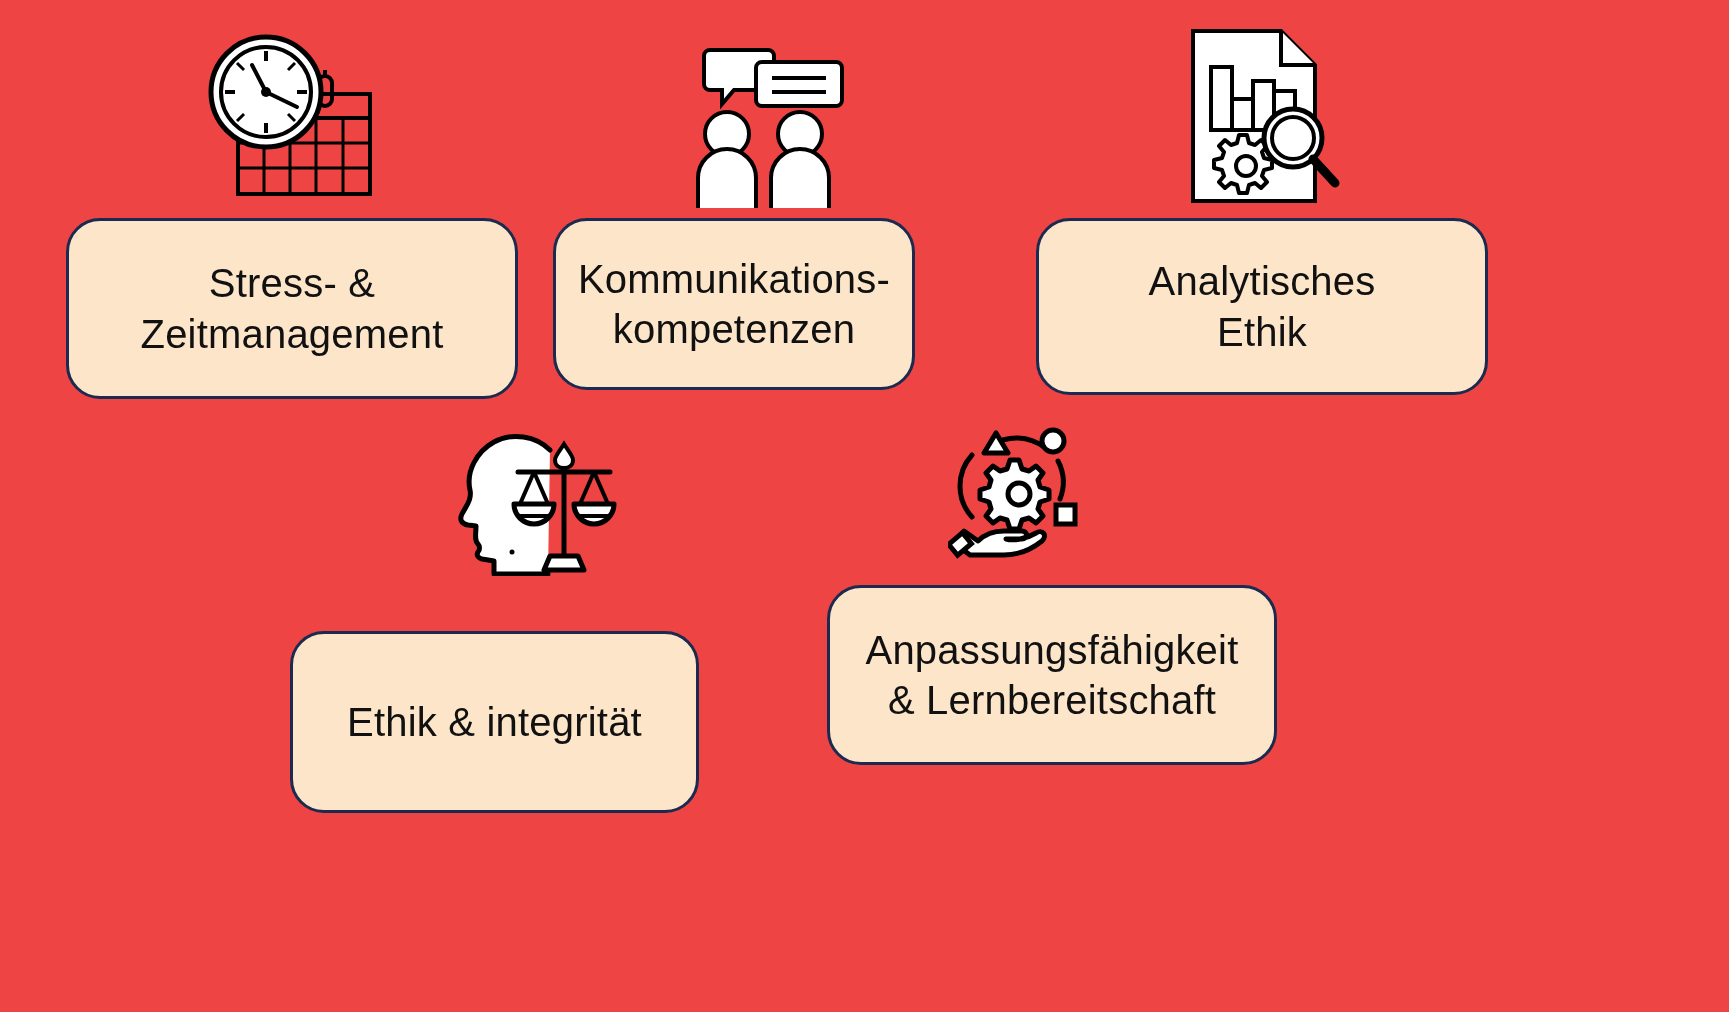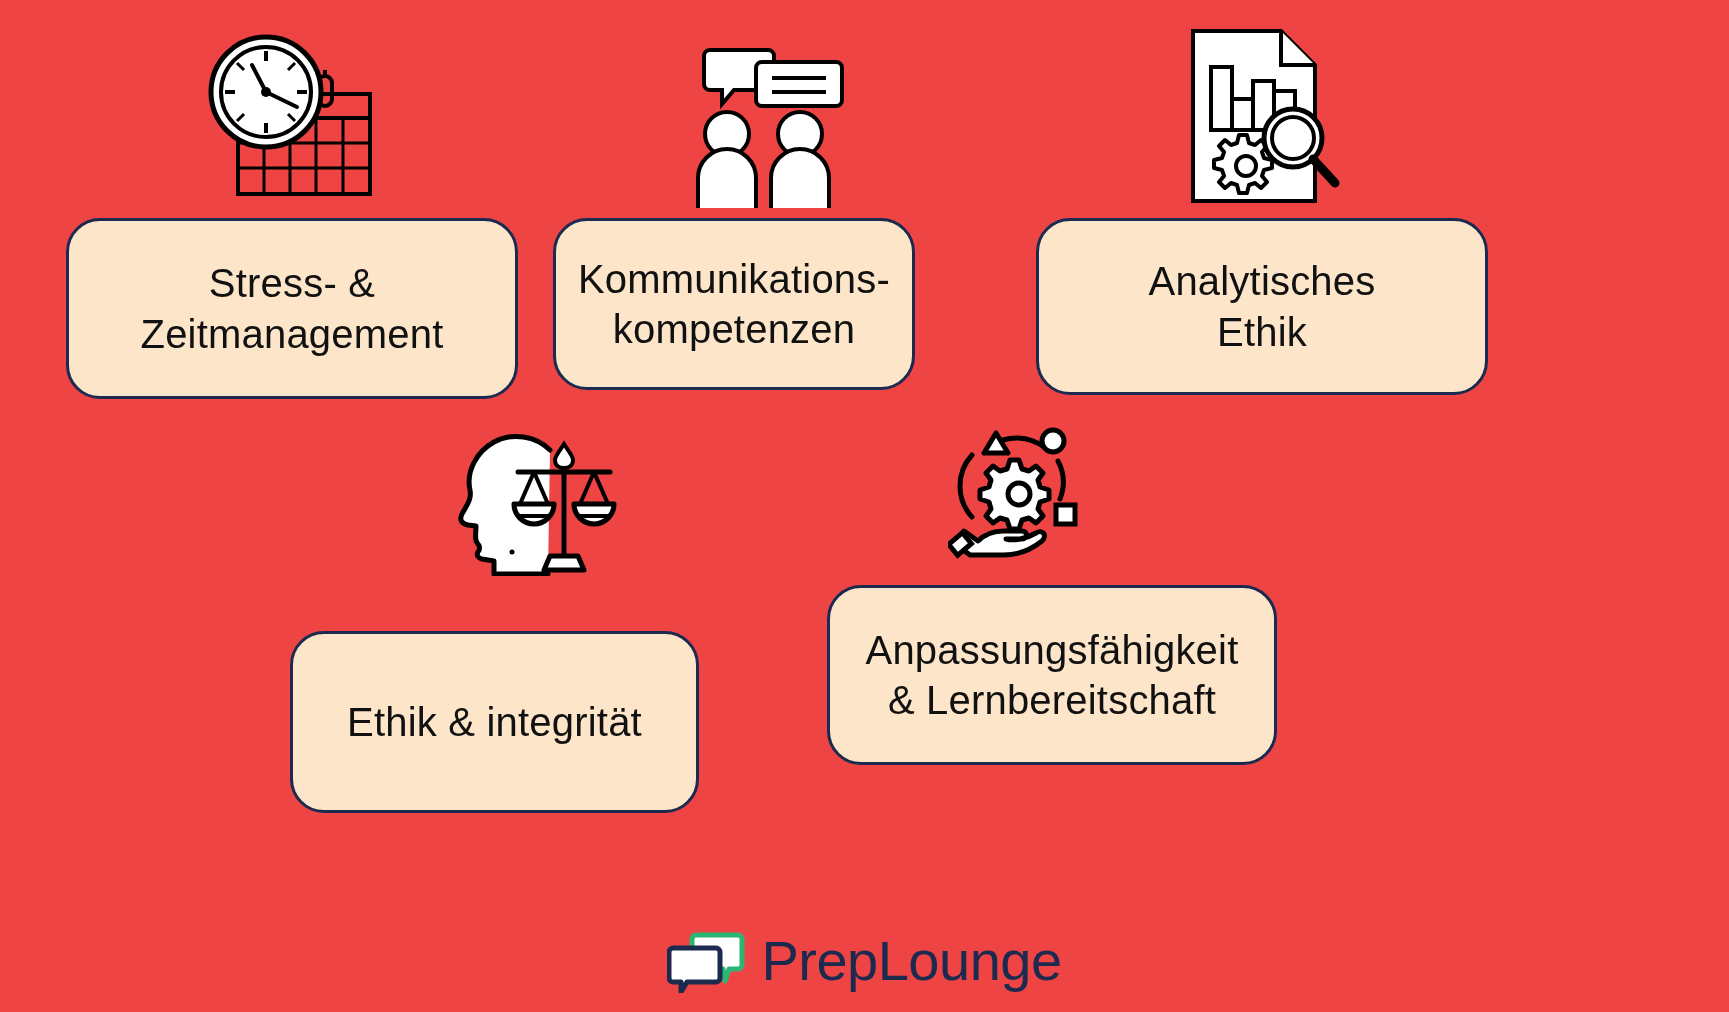--- a/index.html
+++ b/index.html
@@ -229,23 +229,14 @@
 
   <div class="card" id="card-ethics">
     <span class="card-label">Ethik &amp; integrität</span>
   </div>
 
   <div class="card" id="card-adaptability">
     <span class="card-label">Anpassungsfähigkeit
 &amp; Lernbereitschaft</span>
   </div>
 
-  <div id="footer-logo">
-    <svg id="logo-mark" width="78" height="64" viewBox="0 0 78 64" fill="none">
-
-      <path d="M29 6 H71 A4 4 0 0 1 75 10 V36 A4 4 0 0 1 71 40 H62 L58 52 L56 40 H29 A4 4 0 0 1 25 36 V10 A4 4 0 0 1 29 6 Z" fill="#fff" stroke="#2BB673" stroke-width="5" stroke-linejoin="round"></path>
-
-      <path d="M6 19 H49 A4 4 0 0 1 53 23 V49 A4 4 0 0 1 49 53 H20 L14 63 L14 53 H6 A4 4 0 0 1 2 49 V23 A4 4 0 0 1 6 19 Z" fill="#fff" stroke="#1B2A4E" stroke-width="5" stroke-linejoin="round"></path>
-    </svg>
-    <span id="logo-wordmark">PrepLounge</span>
-  </div>
 
 </div>
 
 </body></html>

